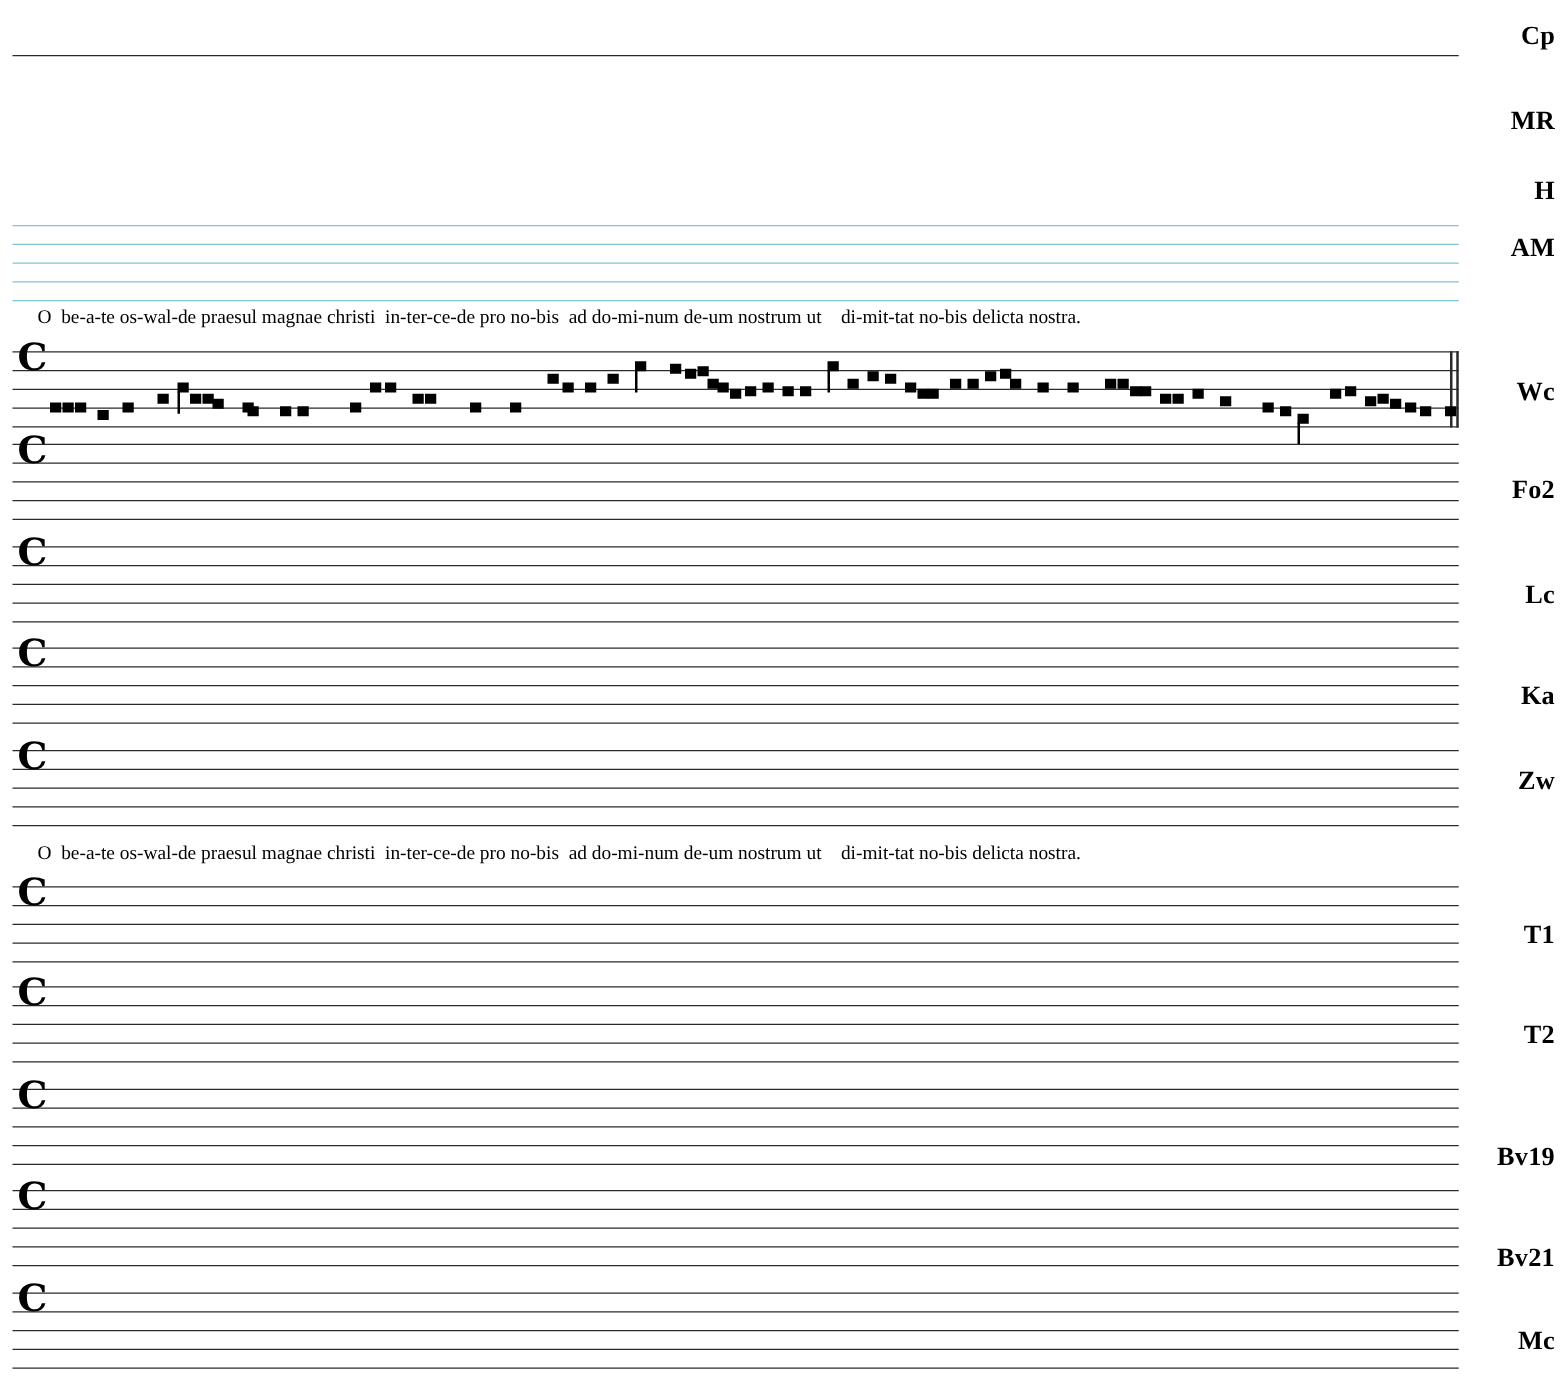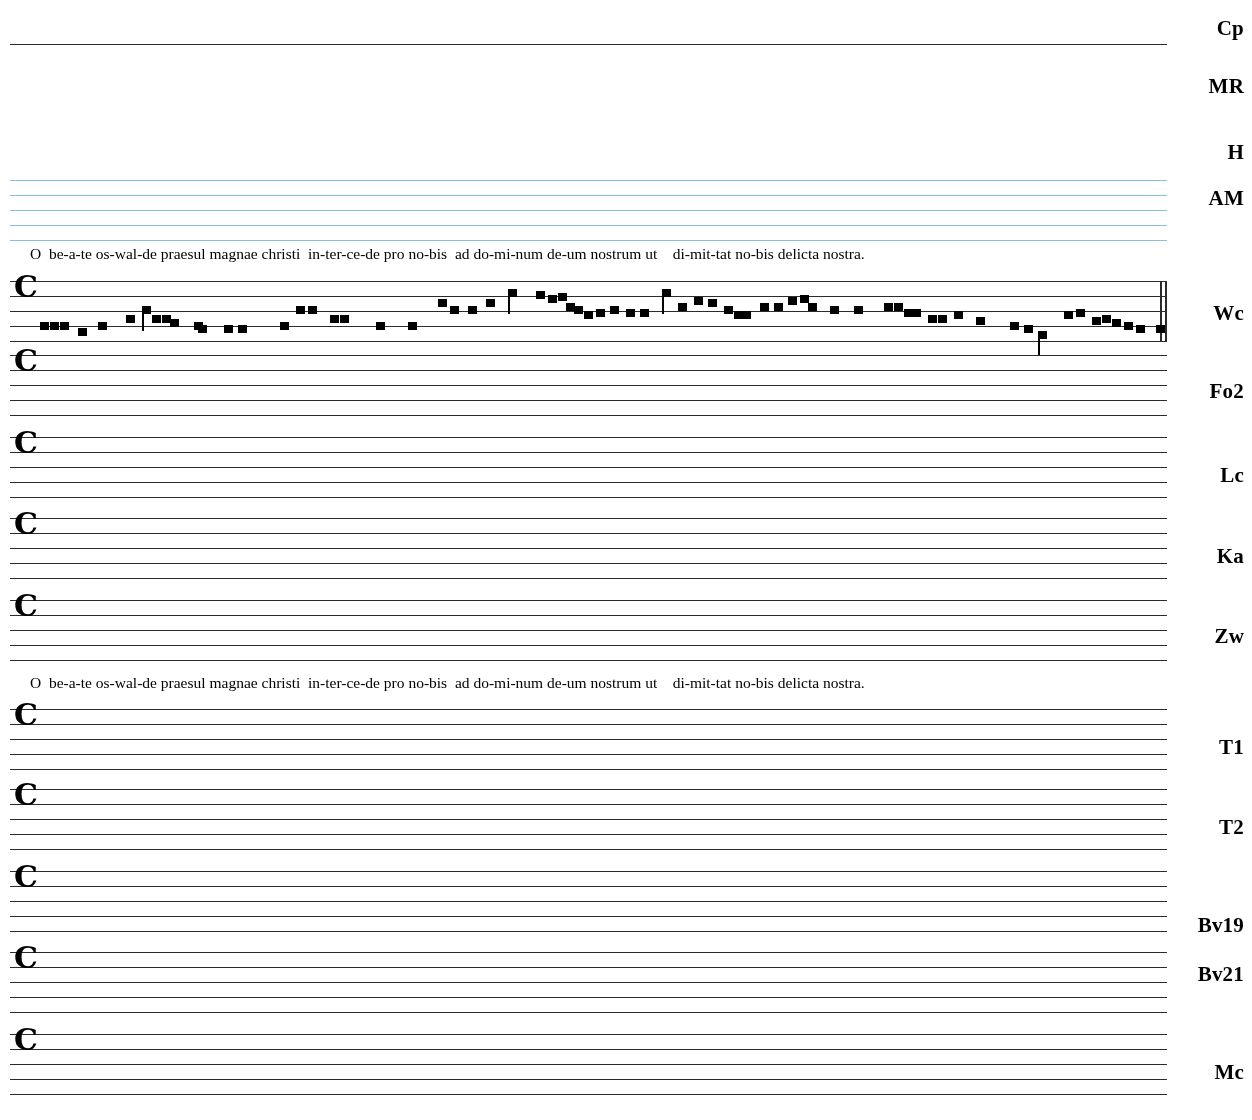--- a/index.html
+++ b/index.html
@@ -118,21 +118,21 @@
 <body>
 
 <div class="sheet">
 
   <div class="system" style="top:14px">
     <div class="label" style="top:4px">Cp</div>
     <div class="rule" style="top:30px"></div>
   </div>
 
   <div class="system" style="top:62px">
-    <div class="label" style="top:14px">MR</div>
+    <div class="label" style="top:24px">MR</div>
   </div>
 
   <div class="system" style="top:138px">
     <div class="label" style="top:4px">H</div>
   </div>
 
   <div class="system" style="top:180px">
     <div class="staff blue" style="top:0px;height:62px">
       <div class="ln l0"></div>
       <div class="ln l1"></div>
@@ -268,21 +268,21 @@
 
   <div class="system" style="top:600px">
     <div class="staff">
       <div class="ln l0"></div>
       <div class="ln l1"></div>
       <div class="ln l2"></div>
       <div class="ln l3"></div>
       <div class="ln l4"></div>
       <div class="clef">C</div>
     </div>
-    <div class="label" style="top:26px">Zw</div>
+    <div class="label" style="top:14px">Zw</div>
   </div>
 
   <div class="lyrics" style="top:674px;left:30px">O  be-a-te os-wal-de praesul magnae christi  in-ter-ce-de pro no-bis  ad do-mi-num de-um nostrum ut    di-mit-tat no-bis delicta nostra.</div>
 
   <div class="system" style="top:709px">
     <div class="staff">
       <div class="ln l0"></div>
       <div class="ln l1"></div>
       <div class="ln l2"></div>
       <div class="ln l3"></div>
@@ -318,21 +318,21 @@
 
   <div class="system" style="top:952px">
     <div class="staff">
       <div class="ln l0"></div>
       <div class="ln l1"></div>
       <div class="ln l2"></div>
       <div class="ln l3"></div>
       <div class="ln l4"></div>
       <div class="clef">C</div>
     </div>
-    <div class="label" style="top:12px">Bv21</div>
+    <div class="label" style="top:44px">Bv21</div>
   </div>
 
   <div class="system" style="top:1034px">
     <div class="staff">
       <div class="ln l0"></div>
       <div class="ln l1"></div>
       <div class="ln l2"></div>
       <div class="ln l3"></div>
       <div class="ln l4"></div>
       <div class="clef">C</div>

